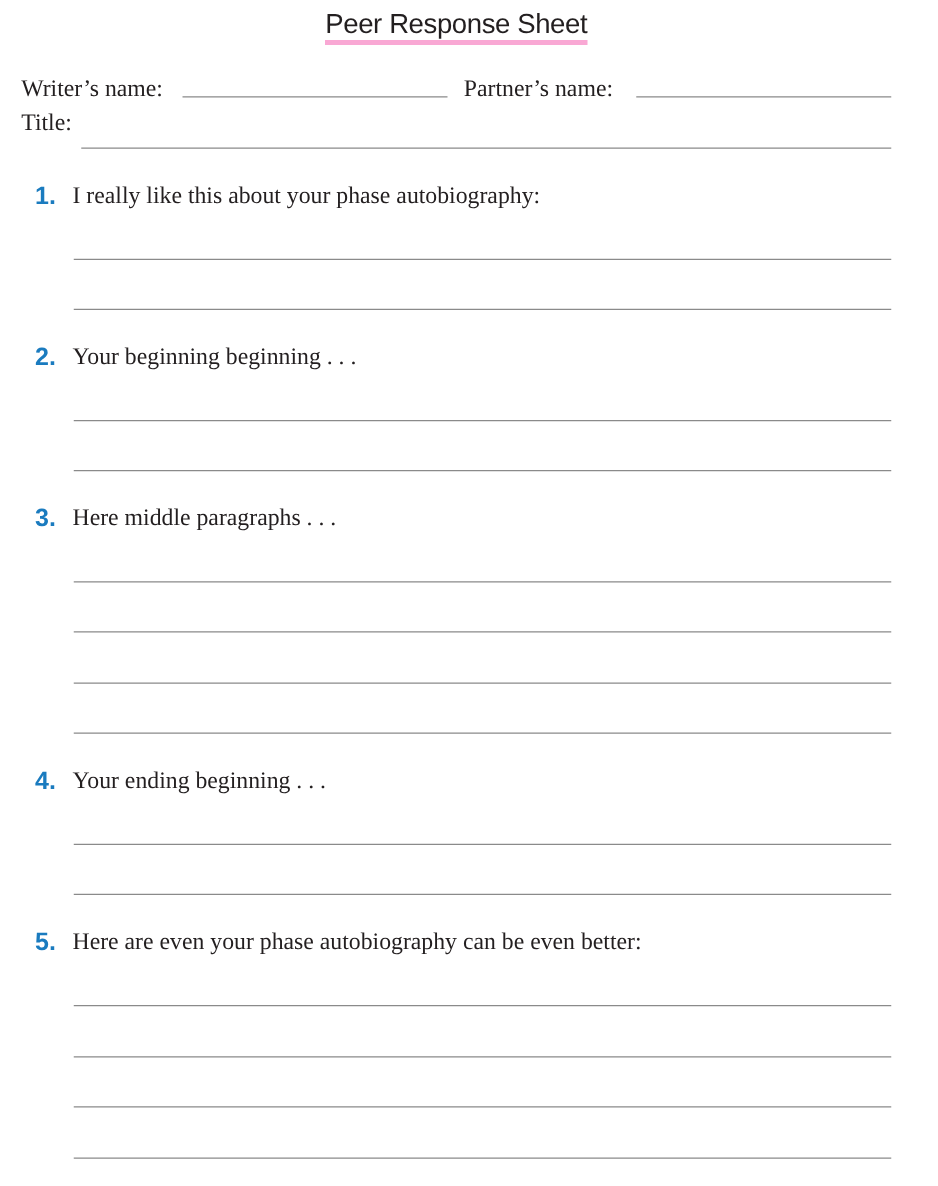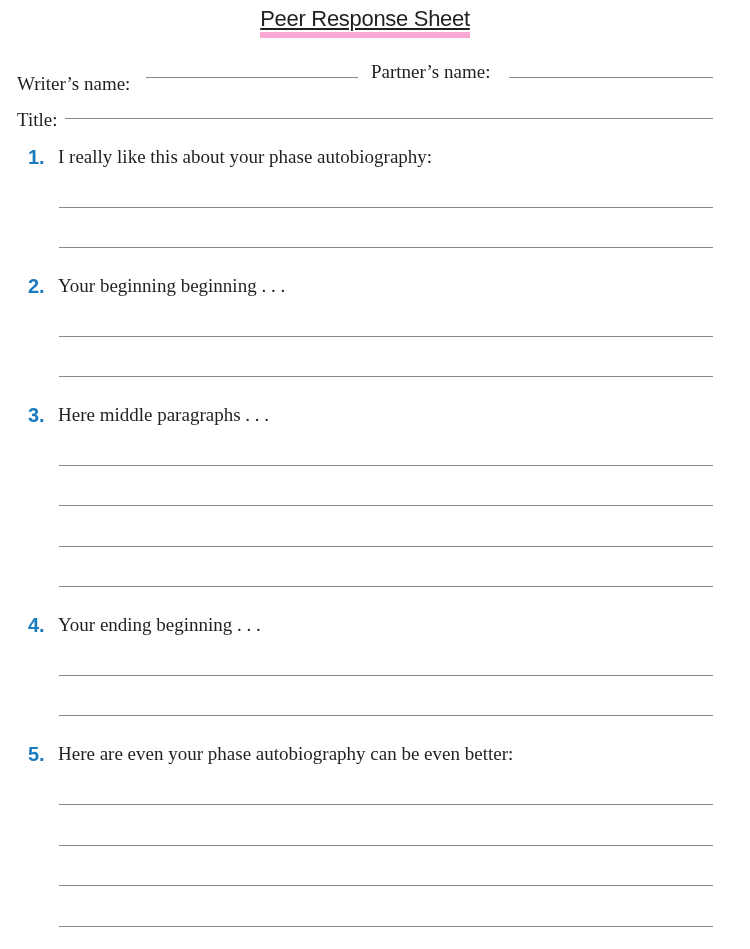--- a/index.html
+++ b/index.html
@@ -1,35 +1,35 @@
 <!DOCTYPE html>
 <html><head>
 <meta charset="utf-8">
 <style>
   html,body{margin:0;padding:0;background:#fff;}
   body{width:750px;height:949px;position:relative;overflow:hidden;font-family:"Liberation Serif","DejaVu Serif",serif;color:#231f20;}
   .title{position:absolute;left:0;width:730px;top:6px;text-align:center;font-family:"Liberation Sans","DejaVu Sans",sans-serif;font-size:22px;}
-  .title span{border-bottom:6px solid #f9a8d4;padding-bottom:1px;letter-spacing:-0.3px;text-decoration:underline;}
+  .title span{border-bottom:4px solid #f9a8d4;padding-bottom:1px;letter-spacing:-0.3px;}
   .lbl{position:absolute;font-size:19px;white-space:nowrap;}
   .line{position:absolute;height:0;border-top:1.5px solid #8a8a8a;}
   .q{position:absolute;left:28px;font-size:19px;white-space:nowrap;}
   .num{position:absolute;left:0;font-family:"Liberation Sans","DejaVu Sans",sans-serif;font-weight:bold;color:#1a7bbf;font-size:20px;}
   .qtext{position:absolute;left:30px;}
 </style>
 </head>
 <body>
 
 <div class="title"><span>Peer Response Sheet</span></div>
 
-<div class="lbl" style="left:17px;top:61px;margin-top:12px;">Writer’s name:</div>
+<div class="lbl" style="left:17px;top:61px;">Writer’s name:</div>
 <div class="line" style="left:146px;width:212px;top:77px;"></div>
 <div class="lbl" style="left:371px;top:61px;text-align:center;">Partner’s name:</div>
 <div class="line" style="left:509px;width:204px;top:77px;"></div>
 
-<div class="lbl" style="left:17px;top:109px;">Title:</div>
+<div class="lbl" style="left:17px;top:88px;">Title:</div>
 <div class="line" style="left:65px;width:648px;top:118px;"></div>
 
 <div class="q" style="top:146px;">
   <span class="num">1.</span>
   <span class="qtext">I really like this about your phase autobiography:</span>
 </div>
 <div class="line" style="left:59px;width:654px;top:207px;"></div>
 <div class="line" style="left:59px;width:654px;top:247px;"></div>
 
 <div class="q" style="top:275px;">

